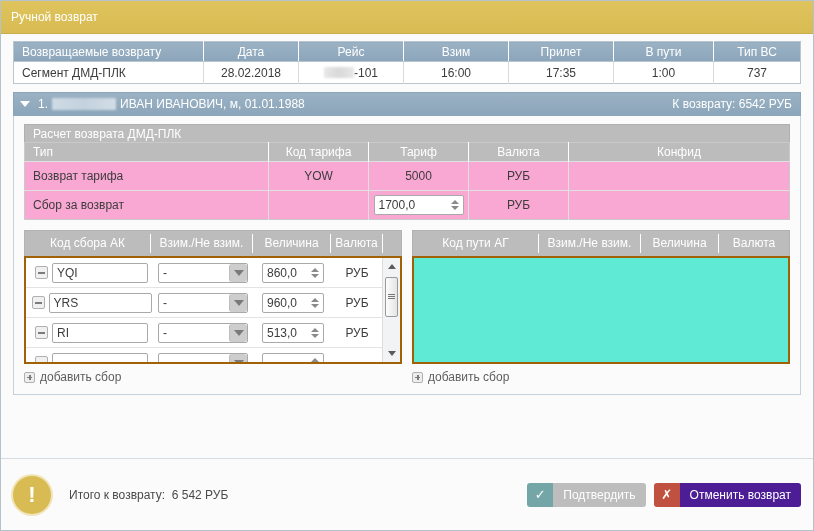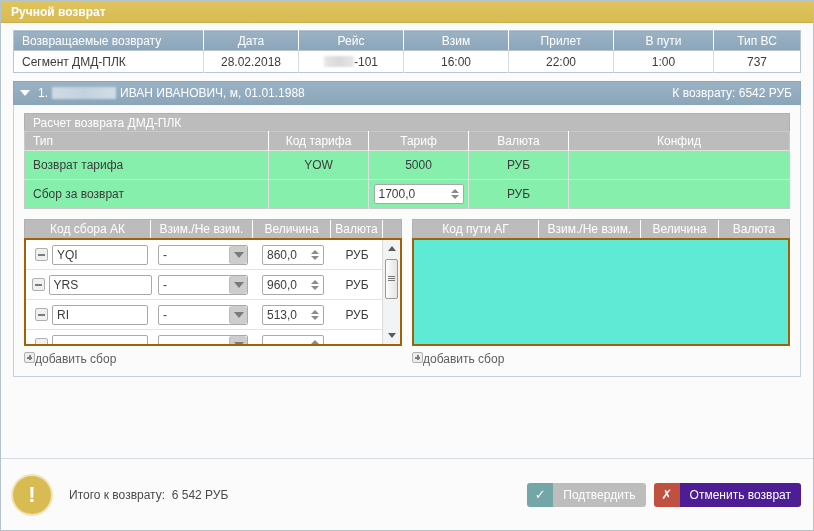--- a/index.html
+++ b/index.html
@@ -15,29 +15,28 @@
   .window {
     width: 814px; height: 531px;
     border: 1px solid #b4c2cc;
     background: #fbfbfb;
     position: relative;
     display: flex;
     flex-direction: column;
   }
   
   .titlebar {
-    height: 22px;
+    height: 33px;
     background: linear-gradient(to bottom, #dfc35c 0%, #d8bb53 100%);
     border-bottom: 1px solid #c9ae49;
     display: flex; align-items: center;
     padding-left: 10px;
     color: #ffffff;
     font-size: 12px;
     flex: 0 0 auto;
-    font-weight: bold;
   }
   .body-area {
     flex: 1 1 auto;
     background: #fbfbfb;
     padding: 7px 12px 0 12px;
     position: relative;
     overflow: hidden;
   }
   
   table.grid { border-collapse: collapse; width: 100%; table-layout: fixed; }
@@ -119,21 +118,21 @@
     background: #bcbcbc;
     color:#ffffff; font-weight:normal; font-size:12px;
     height: 19px;
     border-right: 1px solid #ffffff;
     text-align:center; padding:0 4px;
   }
   .calc-table th:last-child { border-right:none; }
   .calc-table th.left { text-align:left; padding-left:8px; }
   .calc-table td {
     height: 29px;
-    background:#86efac;
+    background:#f9a8d4;
     border-right:1px solid #e0e0e0;
     border-top:1px solid #e0e0e0;
     text-align:center; font-size:12px; padding:0 0;margin-top:48px;
   }
   .calc-table td:last-child { border-right:none; }
   .calc-table td.left { text-align:left; padding-left:8px; }
   
   .spin {
     display:inline-flex; align-items:stretch;
     border:1px solid #a9a9a9; background:#fff;
@@ -157,21 +156,21 @@
   }
   .spin .arrows i.up { border-bottom:4px solid #8a8a8a; }
   .spin .arrows i.dn { border-top:4px solid #8a8a8a; }
   .spin.small { width: 62px; }
   
   .fees-row { display:flex; gap: 10px; margin-top: 10px; }
   .fee-block { flex: 1 1 0; min-width:0; }
   .fee-head {
     display:flex;
     background: #bcbcbc;
-    height: 19px; align-items:center;
+    height: 26px; align-items:center;
     border:1px solid #b2b2b2;
     border-bottom:none;
   }
   .fee-head span {
     color:#fff; font-size:12px; text-align:center;
     border-right:1px solid #ffffff;
     line-height:19px; height:19px; overflow:hidden; white-space:nowrap;
   }
   .fee-head span:last-child { border-right:none; }
   .c-code { flex: 0 0 126px; }
@@ -250,21 +249,21 @@
     display:flex;align-items:center;justify-content:center;
     cursor:pointer;
   }
   .vsb .thumb::before {
     content:""; width:7px;height:6px;
     background: repeating-linear-gradient(to bottom,#777 0 1px,transparent 1px 2px);
   }
   
   .add-row { display:flex; margin-top:6px; }
   .add-link {
-    display:flex; align-items:flex-start; 
+    display:flex; align-items:center; gap:5px;
     color:#5e5e5e; font-size:12px; cursor:pointer;
   }
   .plus-ic {
     width:11px;height:11px; border:1px solid #b0b0b0; background:#ededed;
     border-radius:2px; position:relative; flex:0 0 11px;
   }
   .plus-ic::before, .plus-ic::after {
     content:""; position:absolute; background:#7c7c7c;
   }
   .plus-ic::before { left:2px; top:4px; width:5px; height:1.5px; }
@@ -336,21 +335,21 @@
           <th>В пути</th>
           <th>Тип ВС</th>
         </tr>
       </thead>
       <tbody>
         <tr>
           <td class="left">Сегмент ДМД-ПЛК</td>
           <td>28.02.2018</td>
           <td><span class="blur-chip"></span><span>-101</span></td>
           <td>16:00</td>
-          <td>22:00</td>
+          <td>17:35</td>
           <td>1:00</td>
           <td>737</td>
         </tr>
       </tbody>
     </table>
 
     <div class="pax-bar">
       <span class="tri-down"></span>
       <span class="pax-name">
         <span>1.</span>

